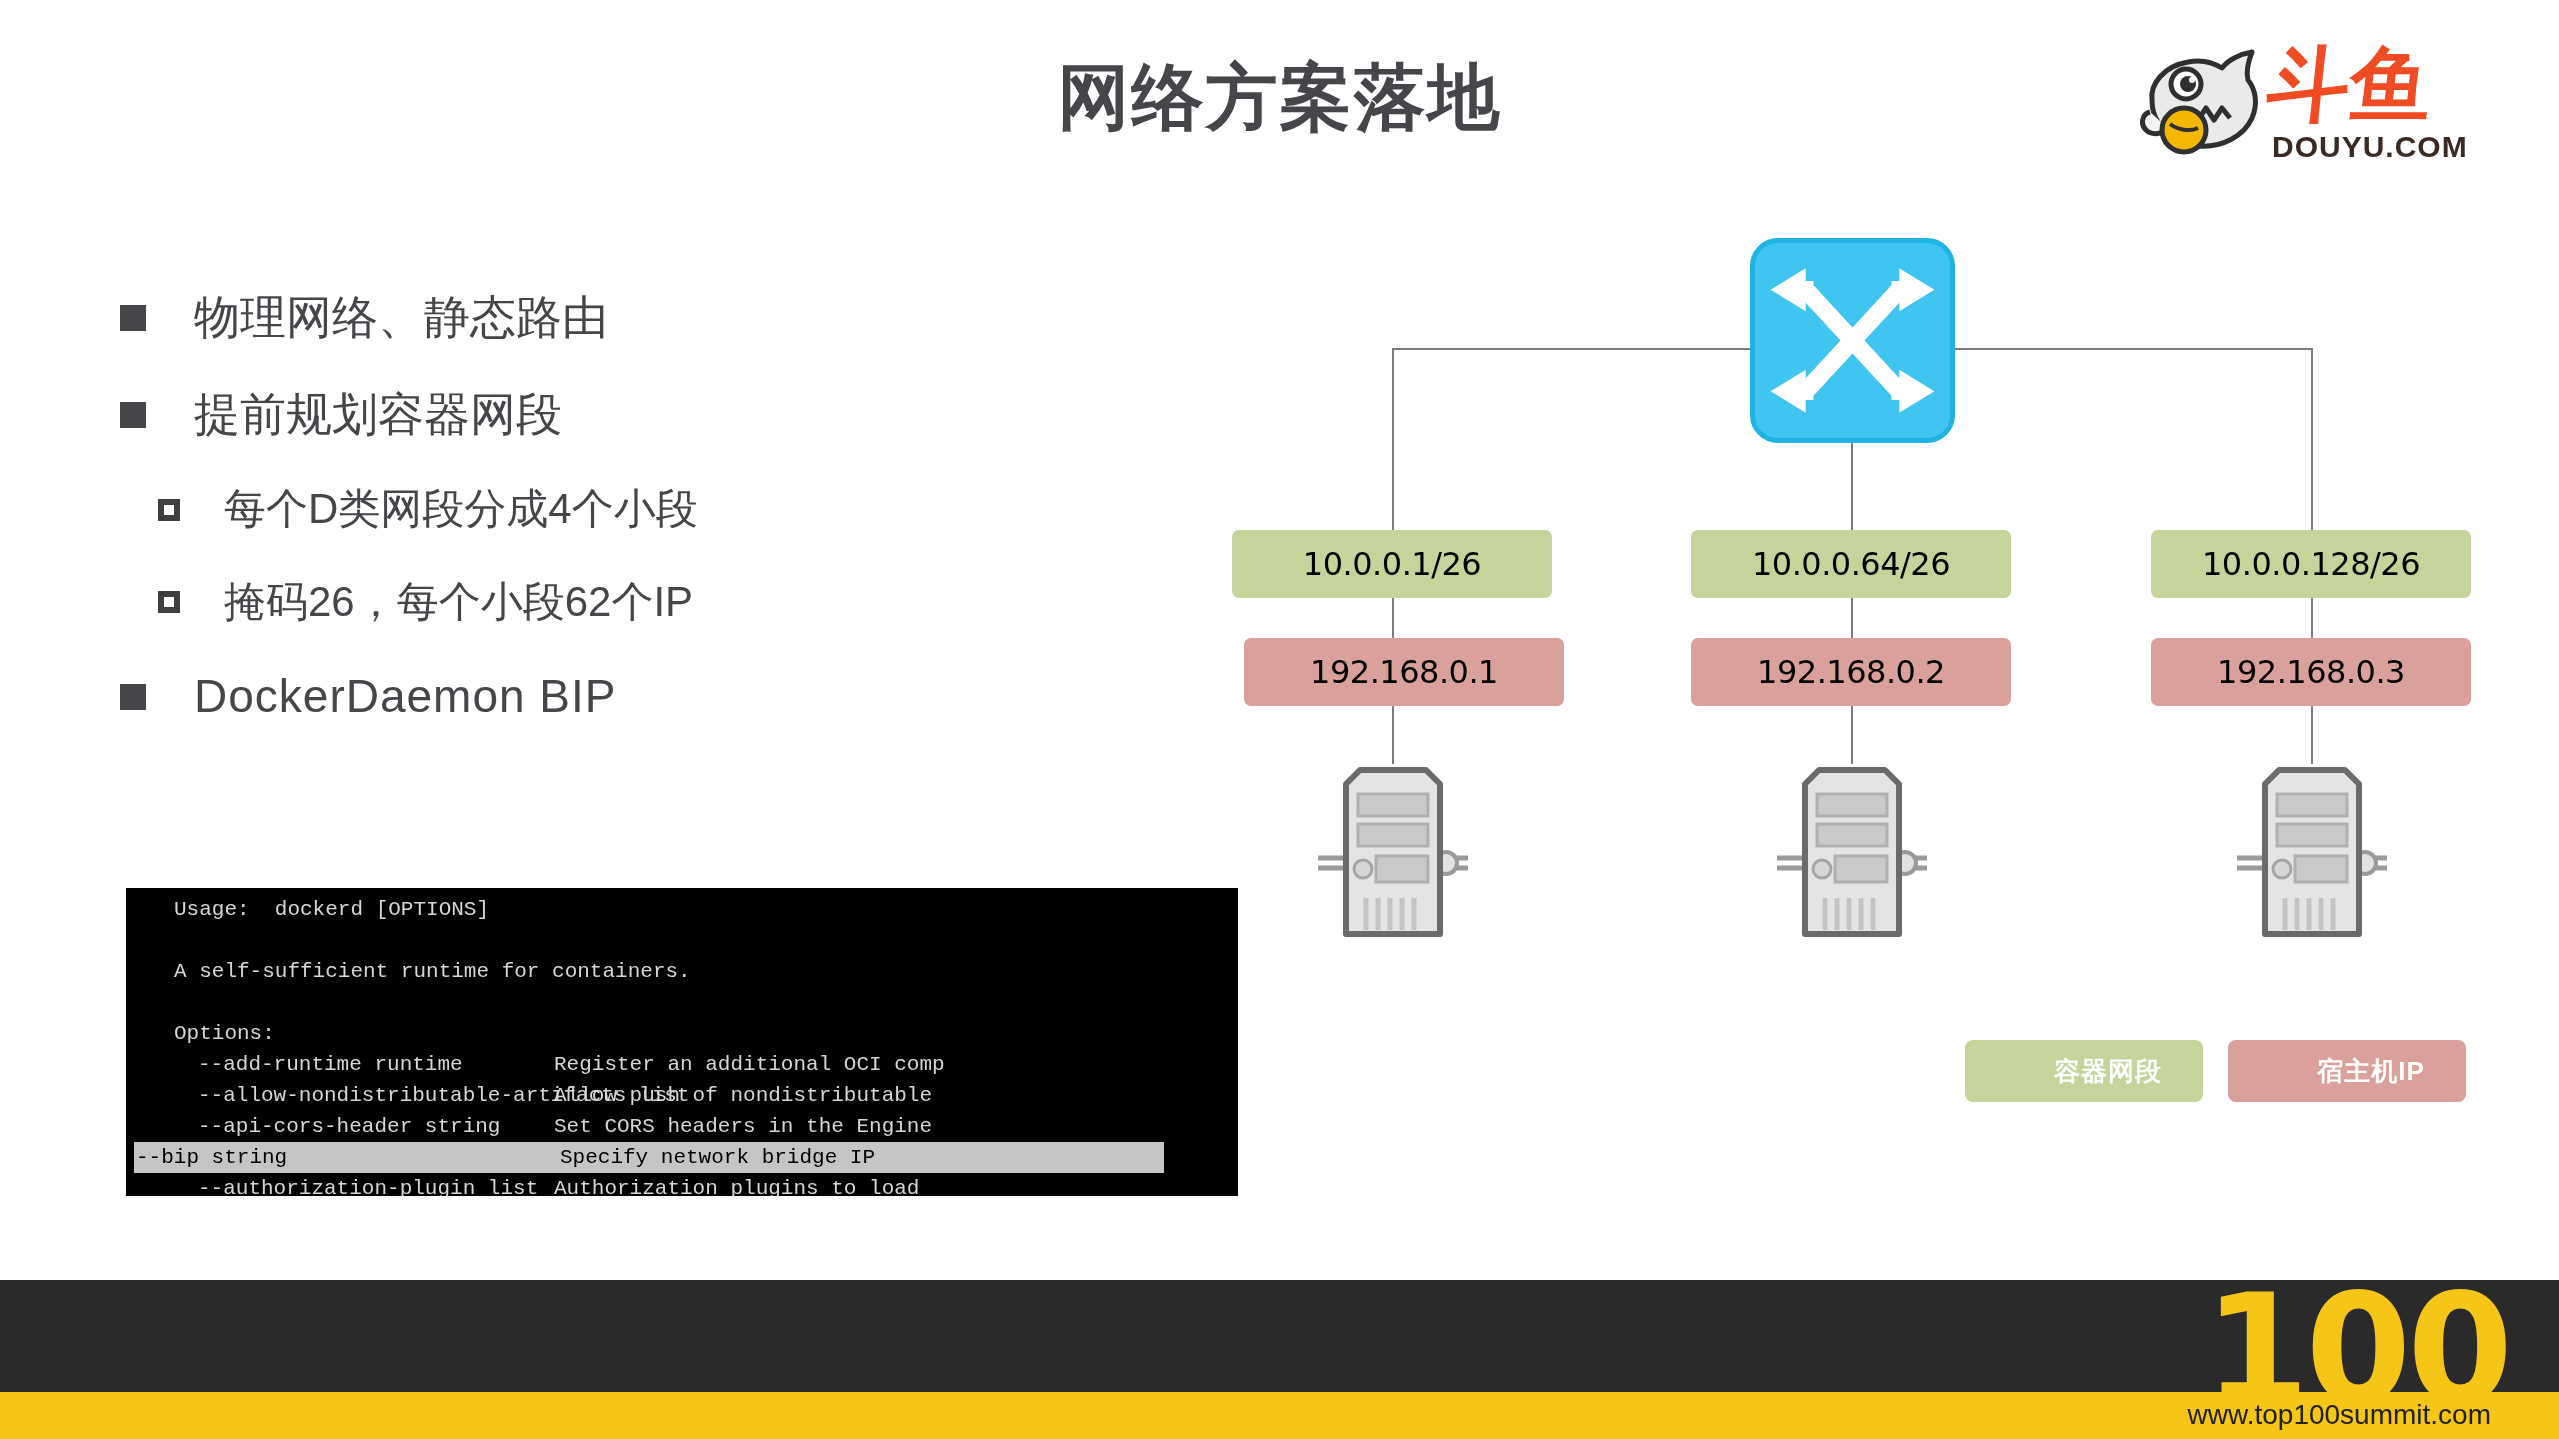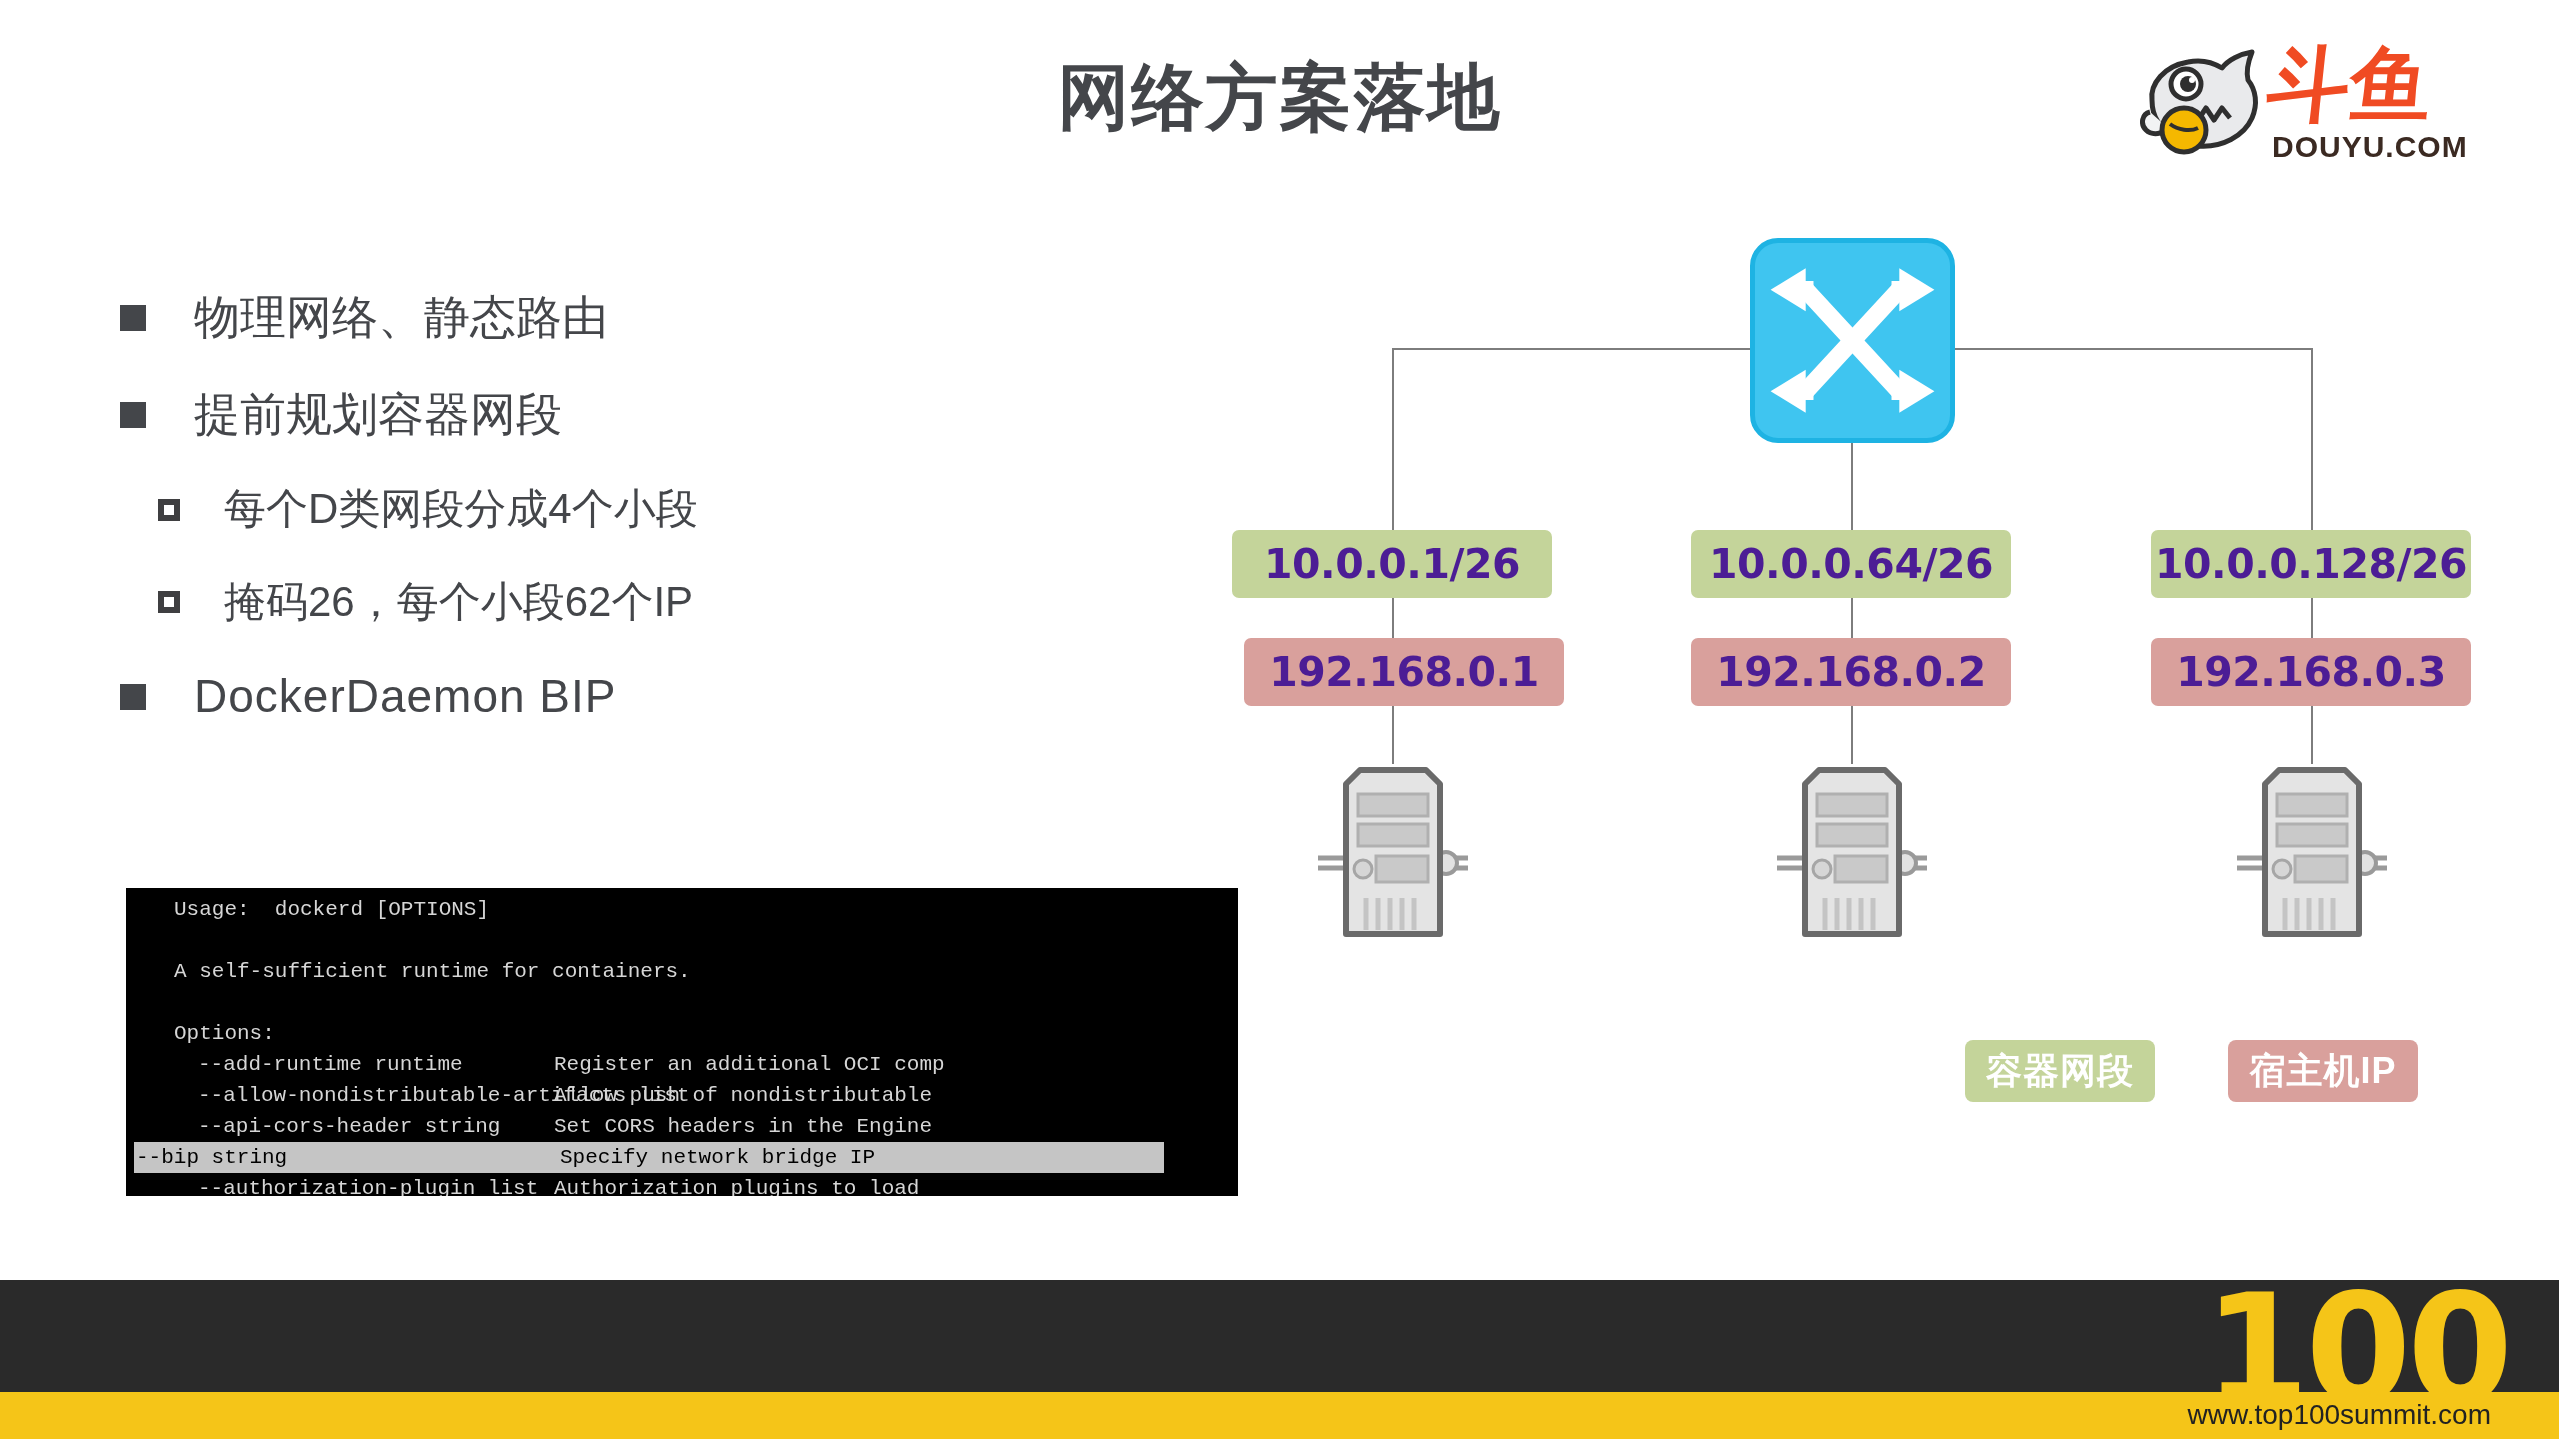--- a/index.html
+++ b/index.html
@@ -184,46 +184,47 @@
   }
 
   .node-col { position: absolute; top: 0; width: 320px; }
   .ipbox {
     position: absolute;
     height: 68px;
     border-radius: 7px;
     display: flex;
     align-items: center;
     justify-content: center;
-    color: #4c1d95;
-    font-size: 41px;
-    font-weight: bold;
+    color: #000000;
+    font-size: 32px;
+    font-weight: normal;
     letter-spacing: -0.5px;
     font-family: "DejaVu Sans", sans-serif;
   }
   .ipbox.subnet { background: #c4d49a; }
   .ipbox.host   { background: #d9a09c; }
 
   .server-icon {
     position: absolute;
     width: 150px;
     height: 180px;
   }
 
   .legend-box {
     position: absolute;
     height: 62px;
     border-radius: 8px;
     display: flex;
     align-items: center;
     justify-content: center;
     color: #ffffff;
-    font-size: 36px;
+    font-size: 26px;
     font-weight: bold;
     letter-spacing: 1px;
+    padding-left: 48px;
   }
   .legend-box.subnet { background: #c4d49a; }
   .legend-box.host   { background: #d9a09c; }
 
   
   #footer-dark {
     position: absolute;
     left: 0;
     top: 1280px;
     width: 2559px;

